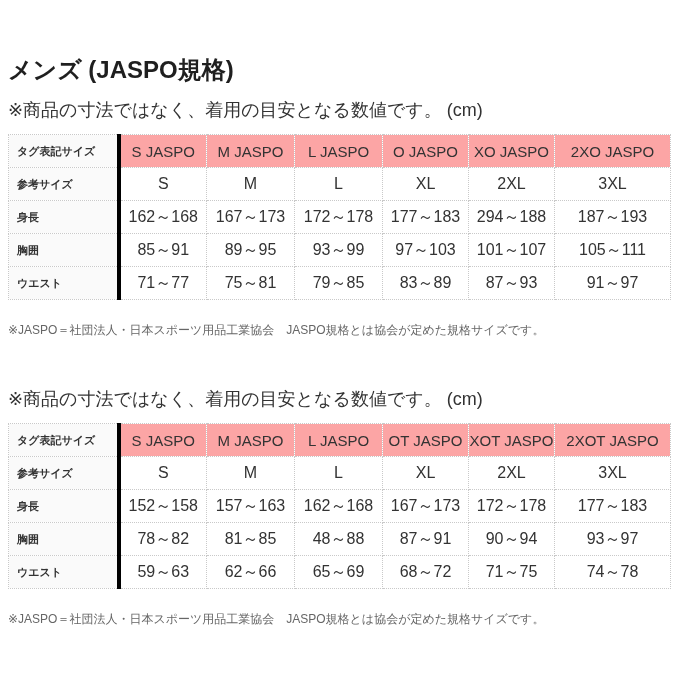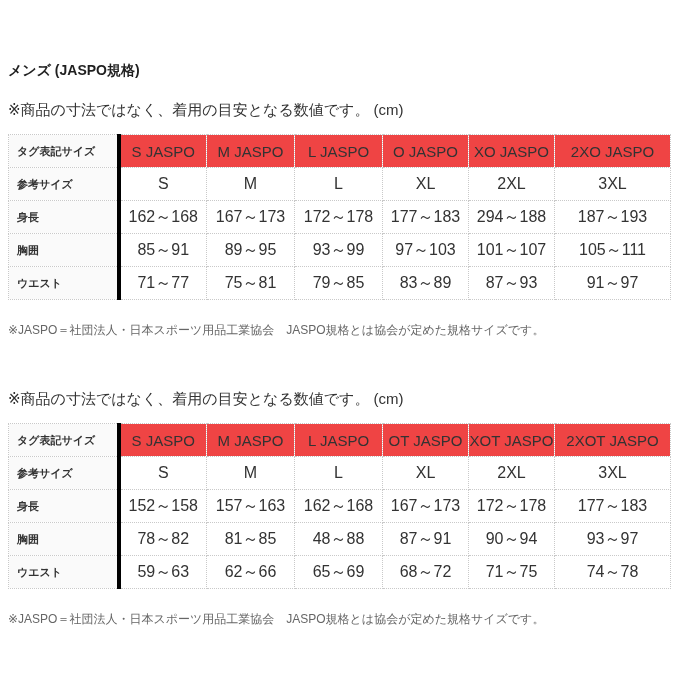--- a/index.html
+++ b/index.html
@@ -5,29 +5,29 @@
   html,body{margin:0;padding:0;background:#ffffff;}
   body{
     width:700px;height:700px;overflow:hidden;
     font-family:"Liberation Sans","DejaVu Sans",sans-serif;
     color:#333333;
     box-sizing:border-box;
     padding:57px 12px 0 6px;
   }
   .section{display:block;}
   .section-title{
-    font-size:14px;
+    font-size:24px;
     font-weight:bold;
     color:#1f1f1f;
     line-height:26px;
     margin:0;
     padding-left:2px;
   }
   .note{
-    font-size:15px;
+    font-size:18px;
     color:#333333;
     line-height:16px;
     margin-top:19px;
     padding-left:2px;
   }
   table.size-table{
     border-collapse:collapse;
     table-layout:fixed;
     margin-top:16px;
     margin-left:2px;
@@ -42,21 +42,21 @@
   }
   table.size-table td{
     text-align:center;
     font-size:16px;
     font-weight:normal;
     color:#333333;
     background:#ffffff;
   }
   table.size-table tr.tag-row td{
     font-size:15px;
-    background:#ef4444;
+    background:#fca5a5;
   }
   table.size-table th.rl{
     text-align:left;
     font-size:11px;
     font-weight:bold;
     color:#333333;
     background:#fafafa;
     padding-left:8px;
     border-right:4px solid #000000;
   }

